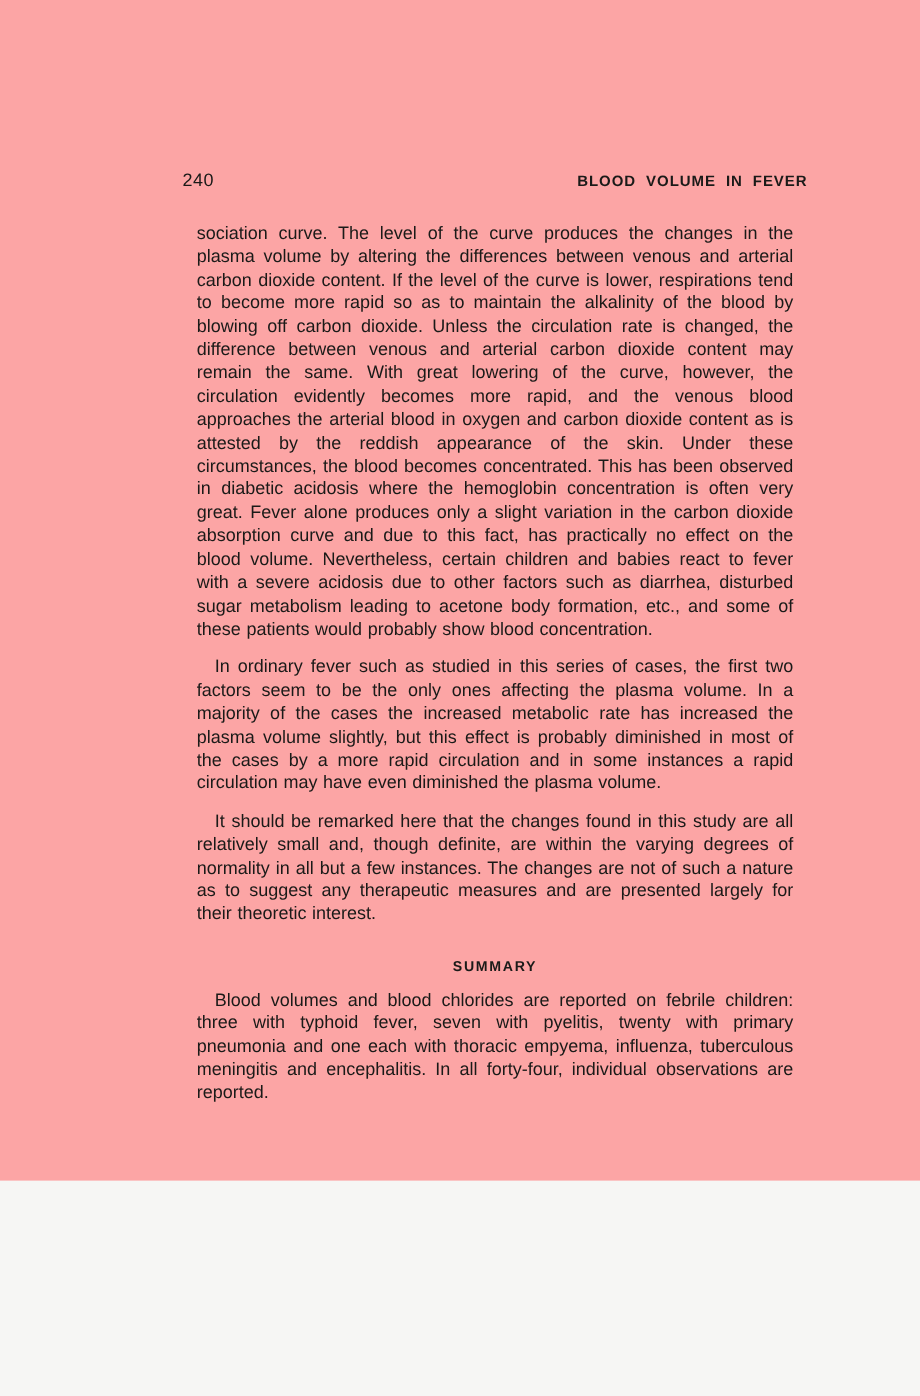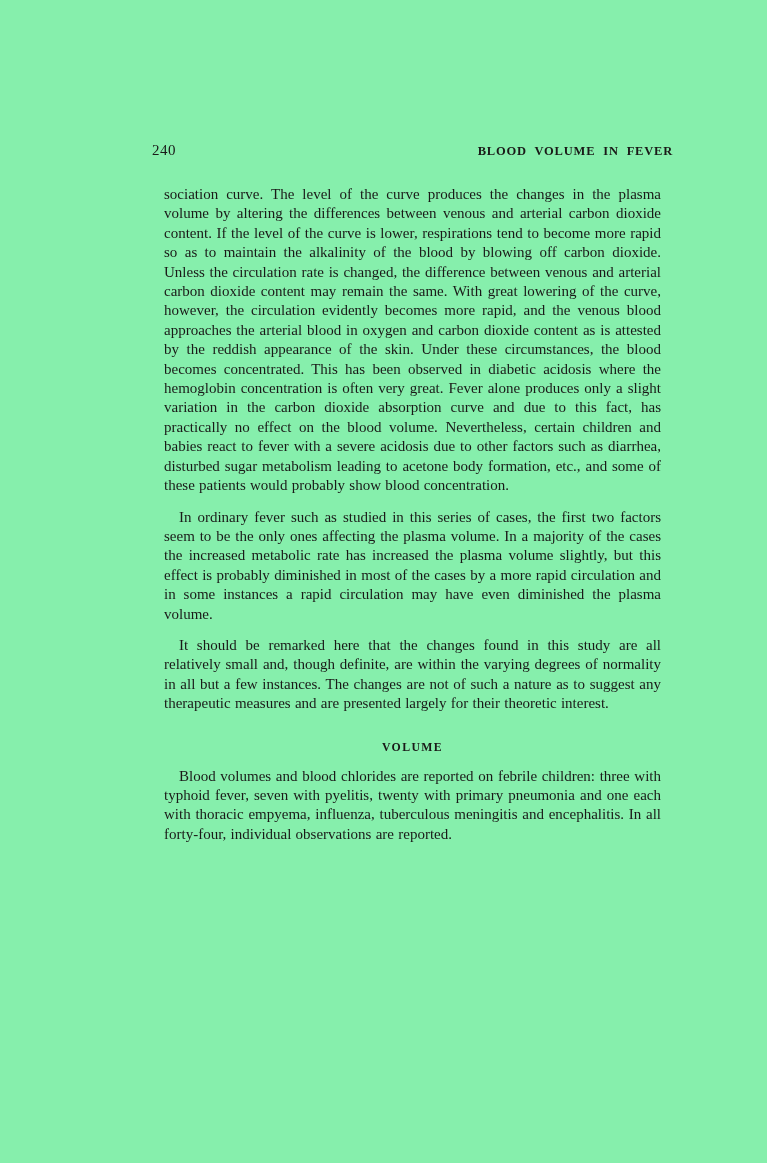--- a/index.html
+++ b/index.html
@@ -3,23 +3,23 @@
 <meta charset="utf-8">
 <style>
   html, body {
     margin: 0;
     padding: 0;
     background: #f6f6f4;
   }
   .page {
     position: relative;
     width: 767px;
-    height: 1163px;
-    background: #86efac;
-    font-family: Liberation Serif, serif;
+    height: 984px;
+    background: #fca5a5;
+    font-family: Liberation Sans, sans-serif;
     color: #1a1a18;
     overflow: hidden;
   }
   .text-column {
     position: absolute;
     left: 152px;
     top: 142px;
     width: 521px;
   }
   .running-header {
@@ -73,19 +73,19 @@
     <div class="running-header">
       <span class="page-number">240</span>
       <span class="running-title">BLOOD VOLUME IN FEVER</span>
     </div>
 
     <div class="body-text">
       <p>sociation curve.  The level of the curve produces the changes in the plasma volume by altering the differences between venous and arterial carbon dioxide content.  If the level of the curve is lower, respirations tend to become more rapid so as to maintain the alkalinity of the blood by blowing off carbon dioxide.  Unless the circulation rate is changed, the difference between venous and arterial carbon dioxide content may remain the same.  With great lowering of the curve, however, the circulation evidently becomes more rapid, and the venous blood approaches the arterial blood in oxygen and carbon dioxide content as is attested by the reddish appearance of the skin. Under these circumstances, the blood becomes concentrated.  This has been observed in diabetic acidosis where the hemoglobin concentration is often very great.  Fever alone produces only a slight variation in the carbon dioxide absorption curve and due to this fact, has practically no effect on the blood volume.  Nevertheless, certain children and babies react to fever with a severe acidosis due to other factors such as diarrhea, disturbed sugar metabolism leading to acetone body formation, etc., and some of these patients would probably show blood concentration.</p>
       <p class="indent">In ordinary fever such as studied in this series of cases, the first two factors seem to be the only ones affecting the plasma volume.  In a majority of the cases the increased metabolic rate has increased the plasma volume slightly, but this effect is probably diminished in most of the cases by a more rapid circulation and in some instances a rapid circulation may have even diminished the plasma volume.</p>
       <p class="indent">It should be remarked here that the changes found in this study are all relatively small and, though definite, are within the varying degrees of normality in all but a few instances.  The changes are not of such a nature as to suggest any therapeutic measures and are presented largely for their theoretic interest.</p>
 
-      <div class="summary-heading">VOLUME</div>
+      <div class="summary-heading">SUMMARY</div>
 
       <p class="indent">Blood volumes and blood chlorides are reported on febrile children: three with typhoid fever, seven with pyelitis, twenty with primary pneumonia and one each with thoracic empyema, influenza, tuberculous meningitis and encephalitis.  In all forty-four, individual observations are reported.</p>
     </div>
 
   </div>
 </div>
 
 </body></html>

